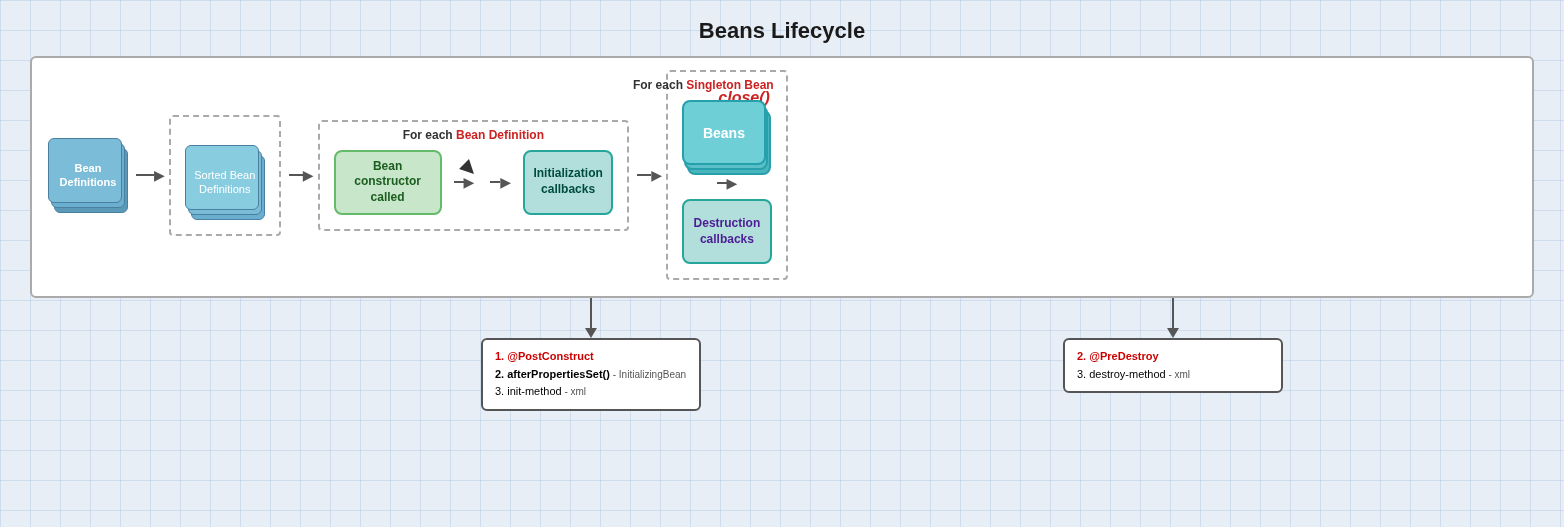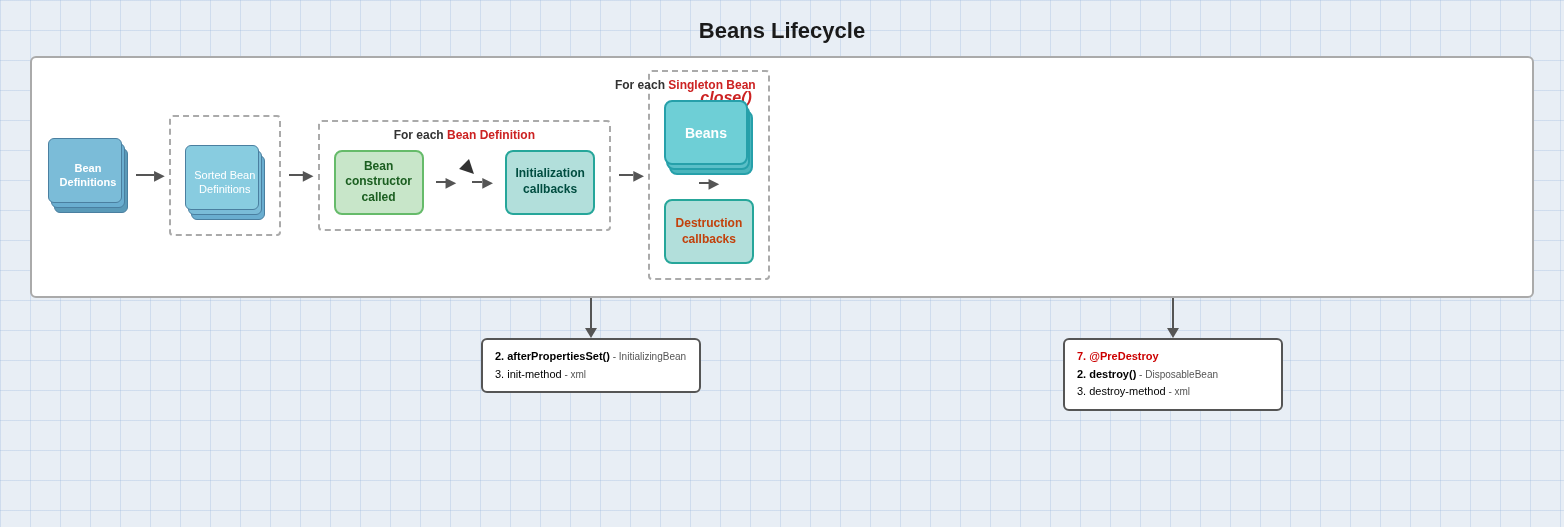--- a/index.html
+++ b/index.html
@@ -148,21 +148,21 @@
       font-size: 12px;
       font-weight: 600;
       line-height: 1.3;
       flex-shrink: 0;
     }
 
     .node-green {
       background: #c8e6c9;
       border-color: #66bb6a;
       color: #1b5e20;
-      width: 90px;
+      width: 108px;
       height: 65px;
       padding: 6px;
     }
 
     .node-yellow {
       background: #fff9c4;
       border-color: #f9a825;
       color: #5d4037;
       width: 90px;
       height: 65px;
@@ -211,21 +211,21 @@
       font-size: 14px;
       font-weight: 700;
       color: white;
       z-index: 10;
     }
 
     
     .node-teal-plain {
       background: #b2dfdb;
       border-color: #26a69a;
-      color: #c2410c;
+      color: #4c1d95;
       width: 90px;
       height: 65px;
       padding: 6px;
     }
 
     .annotation-box {
       border: 2px solid #555;
       border-radius: 6px;
       background: white;
       padding: 8px 12px;
@@ -384,33 +384,33 @@
 
   <div style="display:flex;justify-content:space-around;margin-top:0;padding:0 80px;">
 
     <div style="display:flex;flex-direction:column;align-items:center;margin-left:200px;">
 
       <div style="display:flex;flex-direction:column;align-items:center;">
         <div style="width:2px;height:30px;background:#555;"></div>
         <div style="width:0;height:0;border-left:6px solid transparent;border-right:6px solid transparent;border-top:10px solid #555;"></div>
       </div>
       <div class="annotation-box">
+        <div><span class="bold-red">1. @PostConstruct</span></div>
         <div><span class="bold">2. afterPropertiesSet()</span><span class="small"> - InitializingBean</span></div>
         <div><span>3. init-method</span><span class="small"> - xml</span></div>
       </div>
     </div>
 
     <div style="display:flex;flex-direction:column;align-items:center;">
 
       <div style="display:flex;flex-direction:column;align-items:center;">
         <div style="width:2px;height:30px;background:#555;"></div>
         <div style="width:0;height:0;border-left:6px solid transparent;border-right:6px solid transparent;border-top:10px solid #555;"></div>
       </div>
       <div class="annotation-box">
-        <div><span class="bold-red">7. @PreDestroy</span></div>
-        <div><span class="bold">2. destroy()</span><span class="small"> - DisposableBean</span></div>
+        <div><span class="bold-red">2. @PreDestroy</span></div>
         <div><span>3. destroy-method</span><span class="small"> - xml</span></div>
       </div>
     </div>
 
   </div>
 
 </div>
 
 </body></html>

